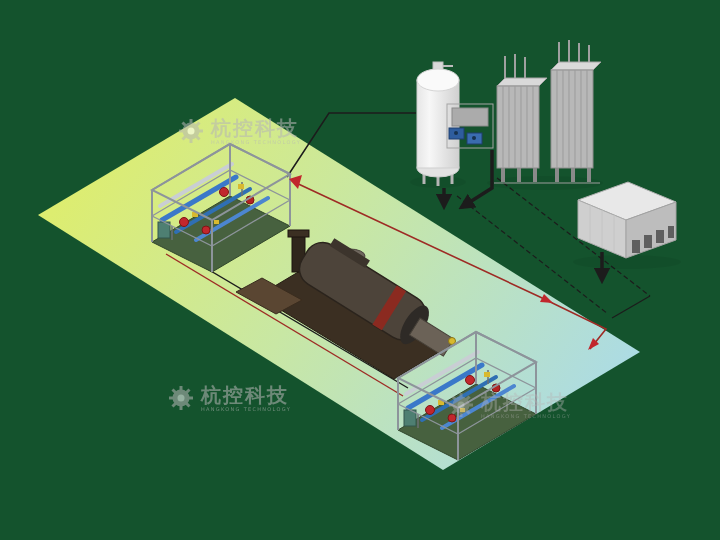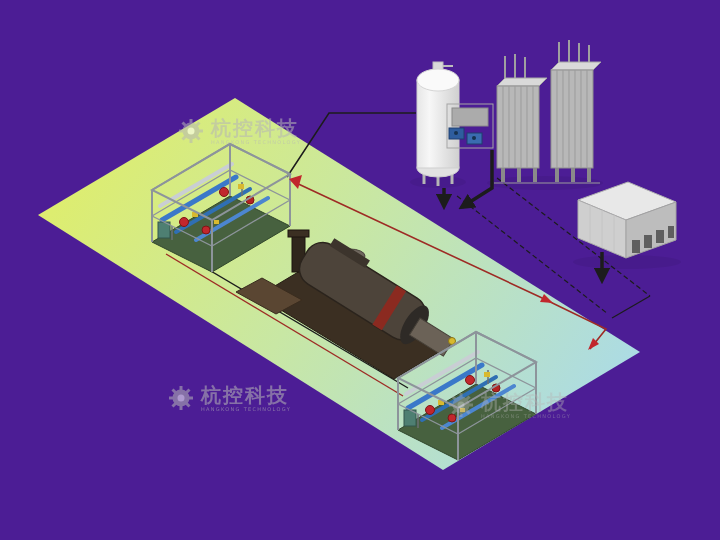--- a/index.html
+++ b/index.html
@@ -1,16 +1,16 @@
 <!DOCTYPE html>
 <html style="--floor-yellow: #dded70; --floor-green: #c8e7a4; --floor-blue: #abdbe6; --arrow-black: #1c1c1c; --pipe-red: #9e2b25; --arrow-red: #c1272d; --tank-white: #f7f7f7; --silo-gray: #b8b8b8; --building-gray: #cfcfcf; --skid-frame-gray: #8d949b; --pump-blue: #2e5d9e; --pump-red: #c1272d; --machine-dark: #4d443a; --watermark-gray: #b6b6b6;"><head>
 <meta charset="utf-8">
 <style>
   html,body{margin:0;padding:0;background:#fff;}
-  .stage{position:relative;width:720px;height:540px;background:#4c1d95;overflow:hidden;
+  .stage{position:relative;width:720px;height:540px;background:#14532d;overflow:hidden;
          font-family:"DejaVu Sans","Liberation Sans",sans-serif;}
   .stage > svg{position:absolute;left:0;top:0;}
   .watermark{position:absolute;display:flex;align-items:center;gap:5px;opacity:.55;pointer-events:none;}
   .wm-gear{width:30px;height:30px;flex:0 0 auto;}
   .wm-texts{display:flex;flex-direction:column;line-height:1;}
   .wm-cn{font-size:20px;font-weight:bold;color:var(--watermark-gray,#b6b6b6);letter-spacing:2px;white-space:nowrap;}
   .wm-en{font-size:5px;color:var(--watermark-gray,#bdbdbd);letter-spacing:1.3px;margin-top:2px;white-space:nowrap;}
 </style>
 </head>
 <body>

